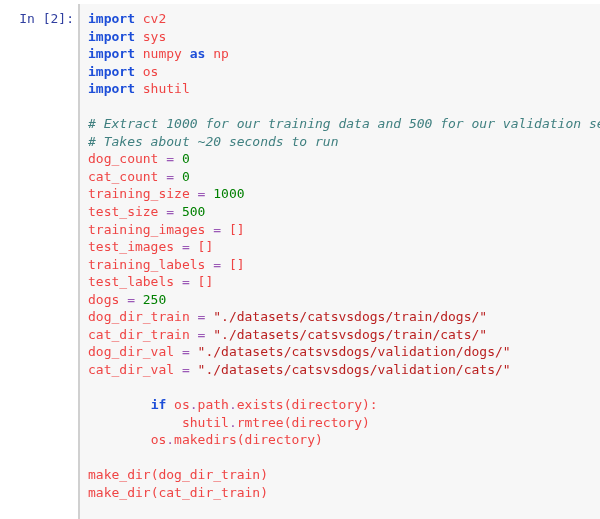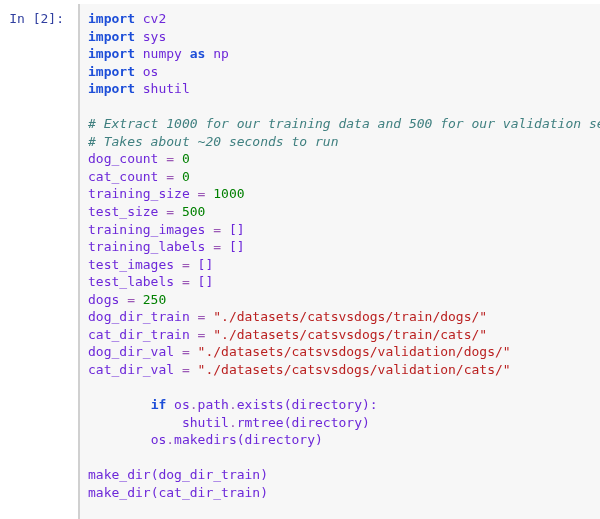--- a/index.html
+++ b/index.html
@@ -15,39 +15,39 @@
     display: flex;
     align-items: flex-start;
     width: 600px;
     box-sizing: border-box;
     padding: 4px 0 4px 0;
   }
   .prompt-col {
     width: 78px;
     flex: 0 0 78px;
     text-align: right;
-    padding: 6px 14px 0 0;
+    padding: 6px 4px 0 0;
     box-sizing: border-box;
     color: #303F9F;
     user-select: none;
   }
   .code-col {
     flex: 1 1 auto;
     background: #f7f7f7;
     border-left: 2px solid #d0d0d0;
     padding: 6px 8px 8px 8px;
     box-sizing: border-box;
     overflow: hidden;
   }
   .ln {
     white-space: pre;
     min-height: 1.35em;
   }
   .tok-kw    { color: #1d4ed8; font-weight: bold; }   
-  .tok-name  { color: #6d28d9; }
+  .tok-name  { color: #ef4444; }
   .tok-op    { color: #9b59b6; }                       
   .tok-num   { color: #008000; }                       
   .tok-str   { color: #BA2121; }                       
   .tok-cm    { color: #408080; font-style: italic; }   
   .tok-func  { color: #0000FF; }                       
 </style>
 </head>
 <body>
 
 <div class="cell">
@@ -64,22 +64,22 @@
     <div class="ln"> </div>
 
     <div class="ln"><span class="tok-cm"># Extract 1000 for our training data and 500 for our validation set</span></div>
     <div class="ln"><span class="tok-cm"># Takes about ~20 seconds to run</span></div>
 
     <div class="ln"><span class="tok-name">dog_count</span><span class="tok-op"> = </span><span class="tok-num">0</span></div>
     <div class="ln"><span class="tok-name">cat_count</span><span class="tok-op"> = </span><span class="tok-num">0</span></div>
     <div class="ln"><span class="tok-name">training_size</span><span class="tok-op"> = </span><span class="tok-num">1000</span></div>
     <div class="ln"><span class="tok-name">test_size</span><span class="tok-op"> = </span><span class="tok-num">500</span></div>
     <div class="ln"><span class="tok-name">training_images</span><span class="tok-op"> = </span><span class="tok-name">[]</span></div>
+    <div class="ln"><span class="tok-name">test_images</span><span class="tok-op"> = </span><span class="tok-name">[]</span></div>
     <div class="ln"><span class="tok-name">training_labels</span><span class="tok-op"> = </span><span class="tok-name">[]</span></div>
-    <div class="ln"><span class="tok-name">test_images</span><span class="tok-op"> = </span><span class="tok-name">[]</span></div>
     <div class="ln"><span class="tok-name">test_labels</span><span class="tok-op"> = </span><span class="tok-name">[]</span></div>
     <div class="ln"><span class="tok-name">dogs</span><span class="tok-op"> = </span><span class="tok-num">250</span></div>
     <div class="ln"><span class="tok-name">dog_dir_train</span><span class="tok-op"> = </span><span class="tok-str">"./datasets/catsvsdogs/train/dogs/"</span></div>
     <div class="ln"><span class="tok-name">cat_dir_train</span><span class="tok-op"> = </span><span class="tok-str">"./datasets/catsvsdogs/train/cats/"</span></div>
     <div class="ln"><span class="tok-name">dog_dir_val</span><span class="tok-op"> = </span><span class="tok-str">"./datasets/catsvsdogs/validation/dogs/"</span></div>
     <div class="ln"><span class="tok-name">cat_dir_val</span><span class="tok-op"> = </span><span class="tok-str">"./datasets/catsvsdogs/validation/cats/"</span></div>
 
     <div class="ln"> </div>
 
 

